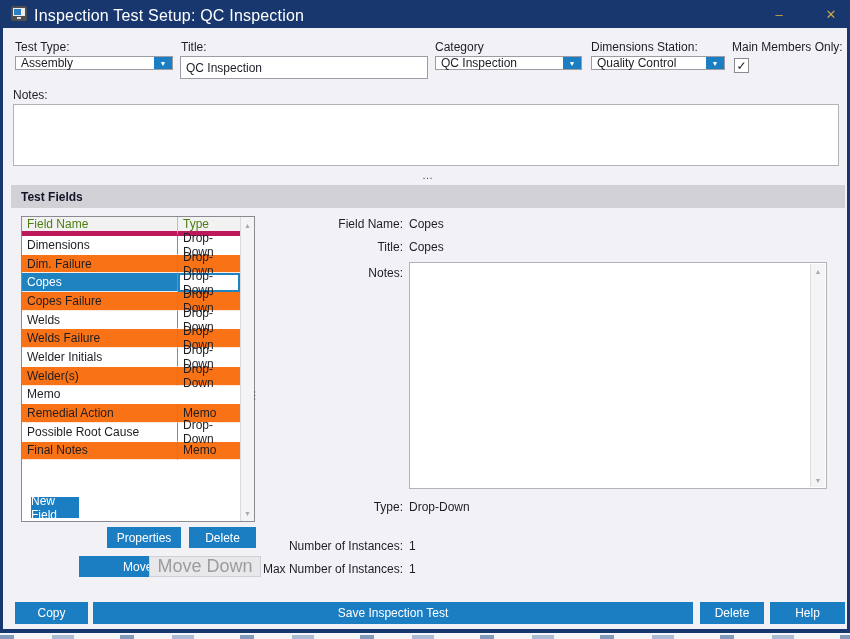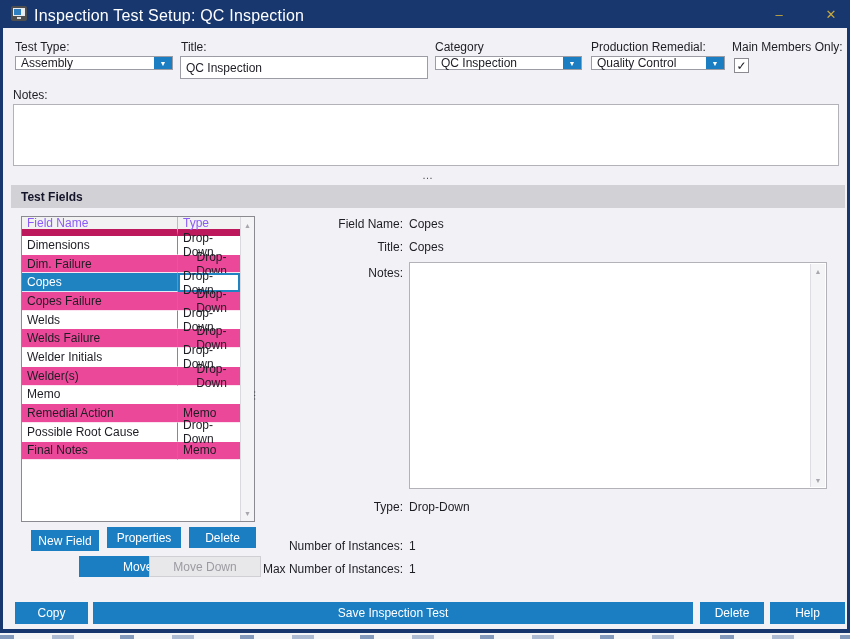--- a/index.html
+++ b/index.html
@@ -46,39 +46,39 @@
   
   .section-hdr { position:absolute; left:8px; top:185px; width:834px; height:23px; background:#d2d2d6;
                  display:flex; align-items:center; padding-left:10px; font-weight:bold; color:#14142a; }
 
   
   .grid { position:absolute; left:18px; top:216px; width:234px; height:306px; background:#fff;
           border:1px solid #8a8a90; display:flex; }
   .grid-main { width:218px; display:flex; flex-direction:column; }
   .grid-hdr { display:flex; height:19px; background:#f2f2f2; flex:none; }
   .grid-hdr .hc { display:flex; align-items:center; padding-left:5px; border-right:1px solid #bcbcc0;
-                  border-bottom:7px solid #be185d; color:#8b5cf6; }
+                  border-bottom:5px solid #be185d; color:#4d7c0f; }
   .hc.c-name { width:156px; } .hc.c-type { width:62px; border-right:none; }
   .grid-row { display:flex; height:18.7px; flex:none; }
   .grid-row .cell { display:flex; align-items:center; padding-left:5px; border-bottom:1px solid rgba(255,255,255,.85); }
   .cell.name { width:156px; border-right:1px solid #22c55e; }
   .cell.type { width:62px; }
-  .grid-row.alt { background:#ec4899;text-align:center; }
+  .grid-row.alt { background:#f97316; }
   .grid-row.selected .cell.name { background:#1f83c1; color:#fff; }
   .grid-row.selected .cell.type { background:#fff; border:2px solid #1f83c1; padding-left:3px; }
   .grid-sbar { width:15px; background:#f4f4f6; border-left:1px solid #d9d9de; position:relative; }
   .grid-sbar .up, .grid-sbar .dn { position:absolute; left:0; width:100%; height:14px; display:flex;
                   align-items:center; justify-content:center; color:#a7a7ad; font-size:7px; }
   .grid-sbar .up { top:1px; } .grid-sbar .dn { bottom:1px; }
 
   
   .btn-blue { position:absolute; background:#1b7ec2; color:#fff; display:flex; align-items:center;
               justify-content:center; font-size:12px; cursor:default; }
   .btn-disabled { position:absolute; background:#e8e8ea; color:#9b9ba1; border:1px solid #cfcfd4;
-              display:flex; align-items:center; justify-content:center; font-size:12px; }
+              display:flex; align-items:center; justify-content:center; font-size:18px; }
 
   
   .dlbl { position:absolute; width:120px; text-align:right; white-space:nowrap; }
   .dval { position:absolute; white-space:nowrap; }
 
   
   .bg-strip { position:absolute; left:0; top:633px; width:850px; height:6px; background:#f5f6f8; }
   .bg-strip .marks { position:absolute; left:0; bottom:0; width:100%; height:4px;
       background:repeating-linear-gradient(90deg, rgba(38,78,140,.55) 0 14px, rgba(245,246,248,0) 14px 52px,
       rgba(38,78,140,.35) 52px 74px, rgba(245,246,248,0) 74px 120px); }
@@ -100,21 +100,21 @@
         <span>–</span>
       </div>
       <div class="cap-btn cap-close">
         <span>✕</span>
       </div>
     </div>
 
     <div class="lbl" style="left:12px; top:40px;">Test Type:</div>
     <div class="lbl" style="left:178px; top:40px;">Title:</div>
     <div class="lbl" style="left:432px; top:40px;">Category</div>
-    <div class="lbl" style="left:588px; top:40px;">Production Remedial:</div>
+    <div class="lbl" style="left:588px; top:40px;">Dimensions Station:</div>
     <div class="lbl" style="left:729px; top:40px;">Main Members Only:</div>
 
     <div class="combo" style="left:12px; top:56px; width:158px;">
       <div class="val">Assembly</div>
       <div class="btn">▼</div>
     </div>
     <div class="textbox" style="left:177px; top:56px; width:248px;">
       <span>QC Inspection</span>
     </div>
     <div class="combo" style="left:432px; top:56px; width:147px;">
@@ -198,21 +198,21 @@
       <div class="grid-sbar">
         <div class="up">▲</div>
         <div class="dn">▼</div>
       </div>
     </div>
 
     <div class="splitv" style="left:249px; top:390px;">
       <span>…</span>
     </div>
 
-    <div class="btn-blue" style="left:28px; top:530px; width:68px; height:21px;">New Field</div>
+    <div class="btn-blue" style="left:28px; top:497px; width:48px; height:21px;">New Field</div>
     <div class="btn-blue" style="left:104px; top:527px; width:74px; height:21px;">Properties</div>
     <div class="btn-blue" style="left:186px; top:527px; width:67px; height:21px;">Delete</div>
     <div class="btn-blue" style="left:44px; top:556px; width:136px; height:21px;margin-left:32px;">Move Up</div>
     <div class="btn-disabled" style="left:146px; top:556px; width:112px; height:21px;">Move Down</div>
 
     <div class="dlbl" style="left:280px; top:217px;text-align:right;">Field Name:</div>
     <div class="dval" style="left:406px; top:217px;">Copes</div>
 
     <div class="dlbl" style="left:280px; top:240px;">Title:</div>
     <div class="dval" style="left:406px; top:240px;">Copes</div>

